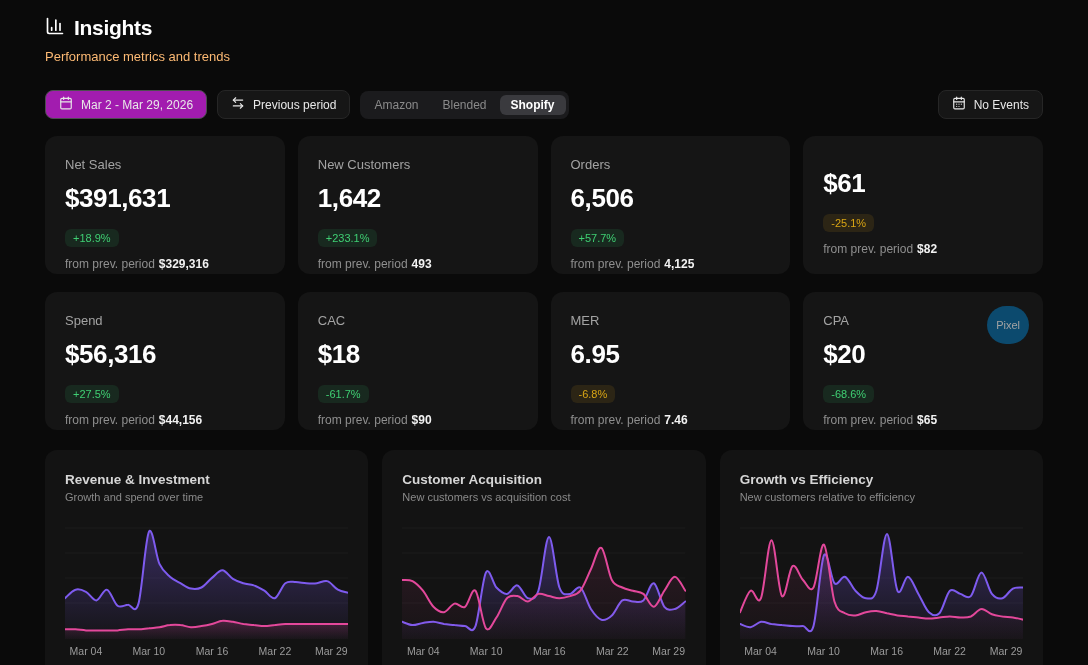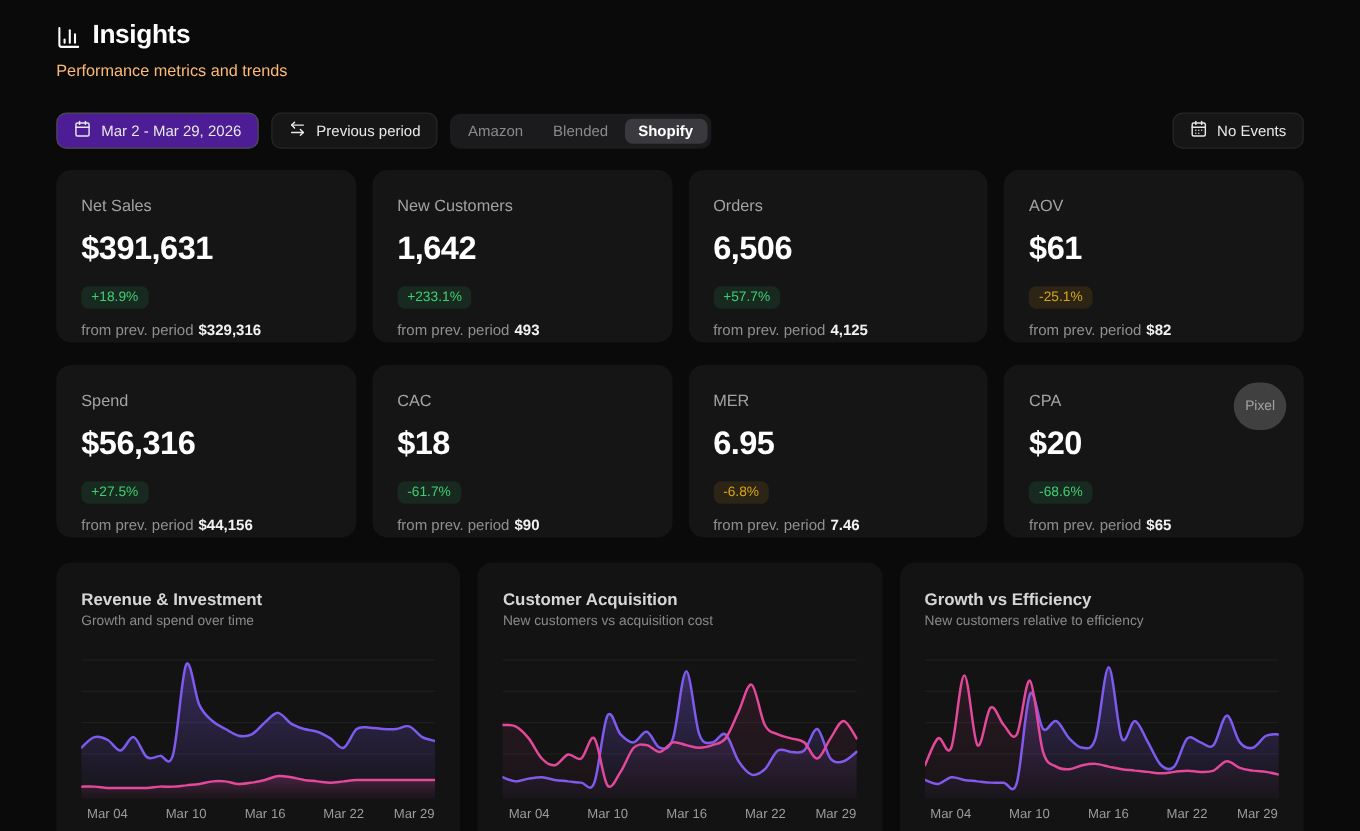--- a/index.html
+++ b/index.html
@@ -6,36 +6,36 @@
   html,body { width:1088px; height:665px; overflow:hidden; }
   body {
     background:#0a0a0a;
     color:#fff;
     font-family:"Liberation Sans", sans-serif;
     -webkit-font-smoothing:antialiased;
   }
   .page { padding:16px 45px 0 45px; }
 
   
-  .header-row { display:flex; align-items:flex-end; gap:9px; }
+  .header-row { display:flex; align-items:flex-start; gap:9px; }
   .header-row svg { display:block; }
   .page-title { font-size:21px; font-weight:700; letter-spacing:-0.3px; }
   .page-subtitle { margin-top:9px; font-size:13px; color:#fdba74; }
 
   
   .toolbar { margin-top:26px; display:flex; align-items:center; justify-content:space-between; }
   .toolbar-left { display:flex; align-items:center; gap:10px; }
   .btn {
     display:flex; align-items:center; gap:8px;
     height:29px; padding:0 13px;
     background:#161616; border:1px solid #262626; border-radius:8px;
     font-size:12px; color:#e8e8e8; cursor:pointer; white-space:nowrap;
   }
   .btn svg { flex:0 0 auto; }
-  .btn.date-btn { border-color:#4d4d50; background:#4c1d95; }
+  .btn.date-btn { border-color:#4d4d50; background:#a21caf; }
   .segmented {
     display:flex; align-items:center; gap:2px;
     background:#1b1b1d; border-radius:8px; padding:3px; height:28px;
   }
   .seg-tab {
     padding:3px 11px; font-size:12px; color:#8a8a8a; border-radius:6px;
     cursor:pointer; white-space:nowrap;
   }
   .seg-tab.active { background:#3a3a3e; color:#fff; font-weight:700; }
 
@@ -54,21 +54,21 @@
   .metric-badge {
     display:inline-block; margin-top:15px; padding:3px 8px;
     font-size:11px; border-radius:6px;
   }
   .badge-green { color:#3fcf73; background:rgba(46,160,90,0.14); }
   .badge-amber { color:#d9a514; background:rgba(185,135,20,0.14); }
   .metric-prev { margin-top:10px; font-size:12px; color:#8f8f8f; }
   .metric-prev b { color:#f2f2f2; font-weight:700; margin-left:4px; }
   .corner-badge {
     position:absolute; top:14px; right:14px;
-    font-size:11px; color:#a3a3a3; background:#404040;
+    font-size:11px; color:#a3a3a3; background:#0c4a6e;
     padding:13px 9px; border-radius:999px;
   }
 
   
   .charts-grid {
     margin-top:20px;
     display:grid; grid-template-columns:repeat(3,1fr); gap:14px;
   }
   .chart-card {
     height:240px; background:#131313; border-radius:12px;
@@ -176,21 +176,20 @@
     <div class="metric-label">Orders</div>
     <div class="metric-value">6,506</div>
     <div><span class="metric-badge badge-green">+57.7%</span></div>
     <div class="metric-prev">
       <span>from prev. period</span><b>4,125</b>
     </div>
   </div>
 
   <div class="metric-card">
 
-    <div class="metric-label">AOV</div>
     <div class="metric-value">$61</div>
     <div><span class="metric-badge badge-amber">-25.1%</span></div>
     <div class="metric-prev">
       <span>from prev. period</span><b>$82</b>
     </div>
   </div>
 
   <div class="metric-card">
 
     <div class="metric-label">Spend</div>

